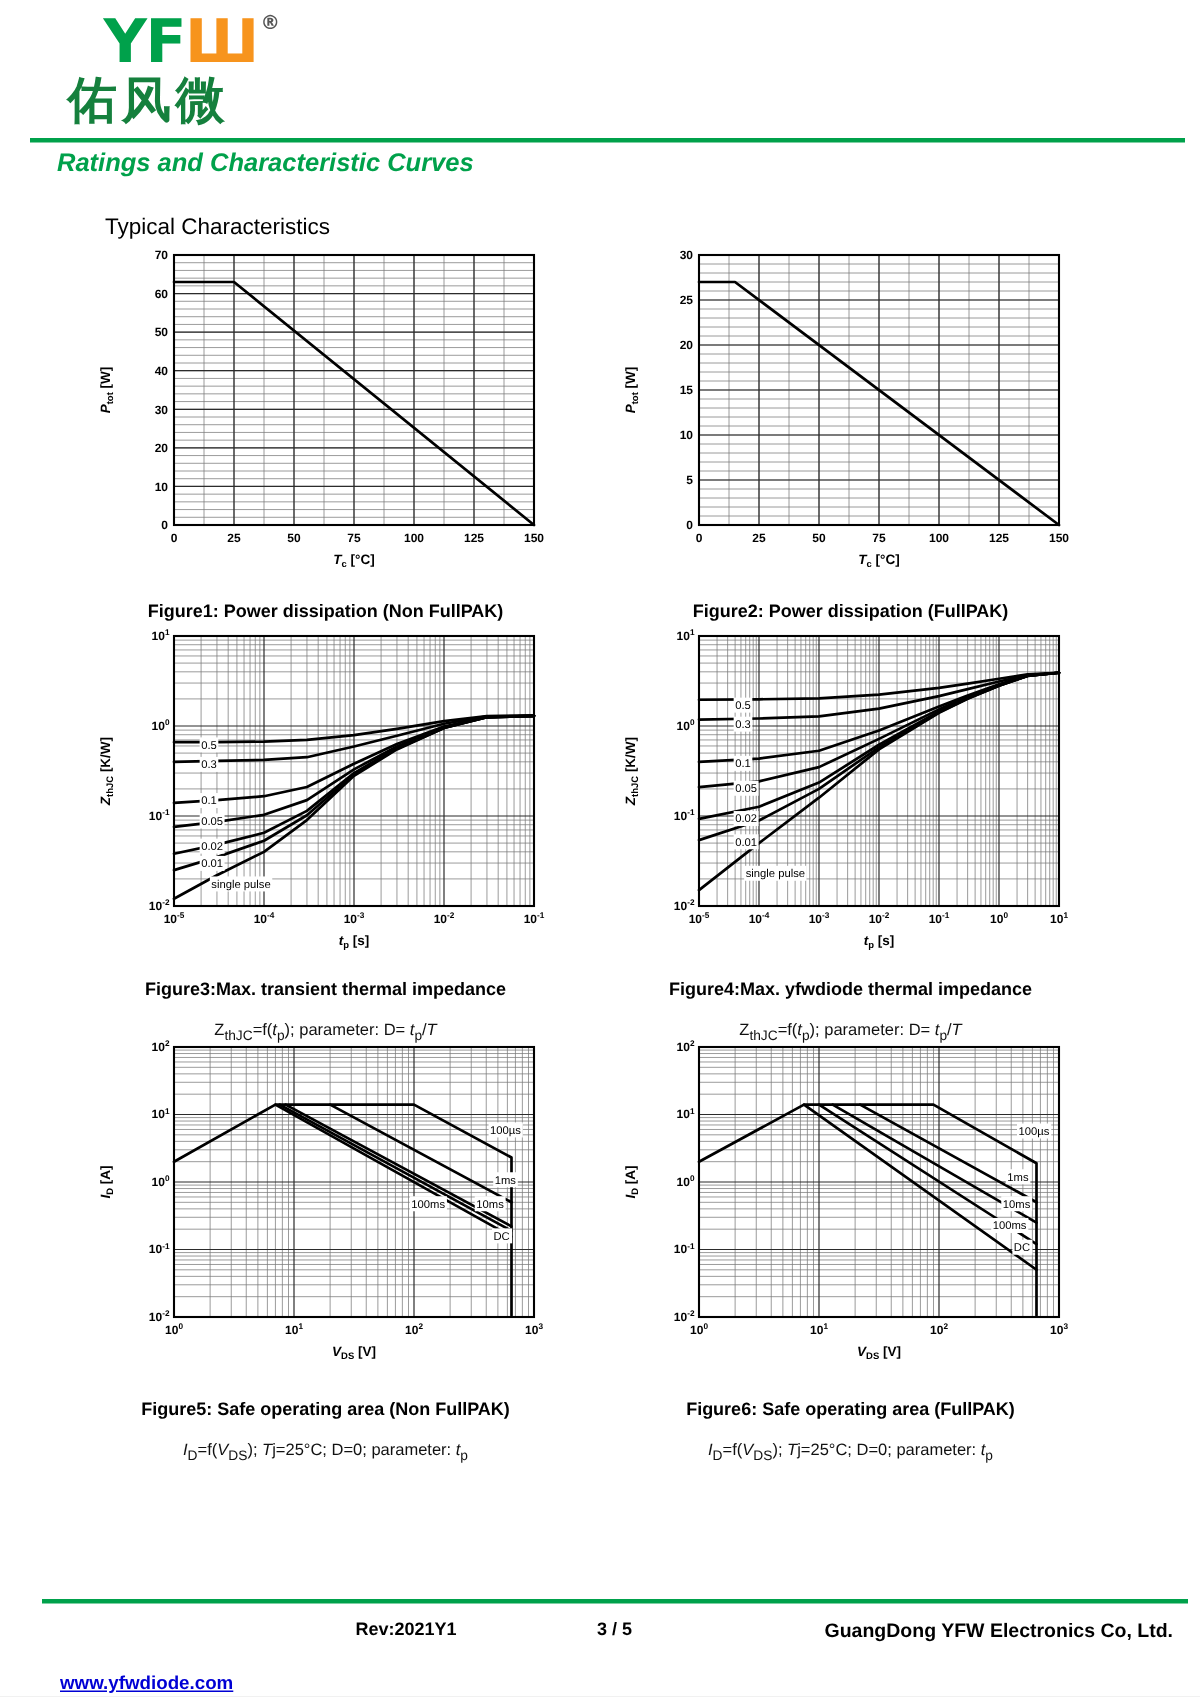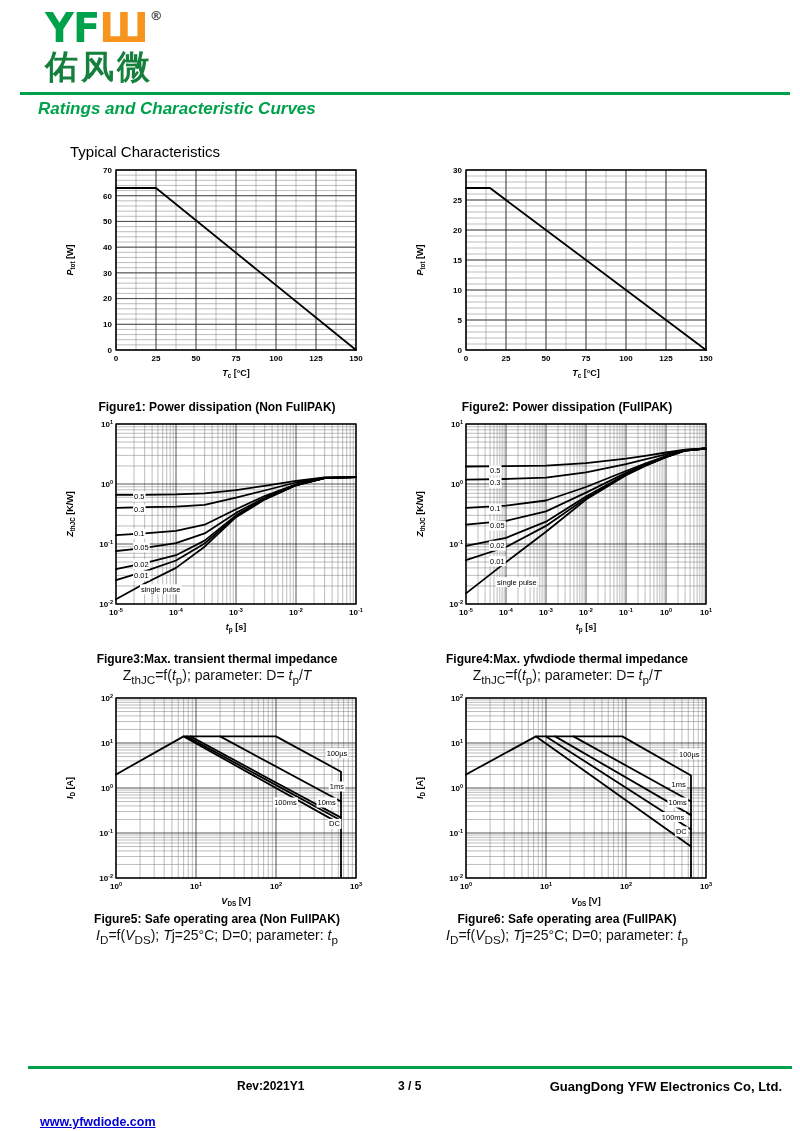--- a/index.html
+++ b/index.html
@@ -1,37 +1,37 @@
 <!DOCTYPE html>
 <html style="--green: #00A14B; --orange: #F7941D; --blue: #0000D4;"><head>
 <meta charset="utf-8">
 <style>
   html,body{margin:0;padding:0;background:#e8e8e8;}
   .page{position:relative;width:800px;height:1131px;background:#ffffff;
         font-family:"Liberation Sans",sans-serif;color:#111;overflow:hidden;margin:0 auto;}
   
   .logo{position:absolute;left:45px;top:8px;line-height:1;}
   .logo-latin{font-size:40px;font-weight:bold;letter-spacing:-1px;font-family:"DejaVu Sans",sans-serif;}
-  .logo-green{color:var(--green);}
+  .logo-green{color:var(--green);margin-left:24px;}
   .logo-orange{color:var(--orange);}
   .logo-reg{font-size:13px;font-weight:bold;color:#555;vertical-align:22px;margin-left:2px;}
   .logo-cjk{font-size:33px;font-weight:bold;color:#15803d;letter-spacing:3px;margin-top:2px;font-family:"DejaVu Sans",sans-serif;}
   .part-number{position:absolute;top:63px;right:37px;font-size:19px;font-weight:bold;color:#000;}
   .rule{position:absolute;background:var(--green);}
   .rule-header{left:20px;top:92px;width:770px;height:3px;}
   .section-title{position:absolute;left:38px;top:99px;font-size:17px;font-weight:bold;color:var(--green);font-style:italic;}
   .heading{position:absolute;left:70px;top:143px;font-size:15px;font-weight:normal;color:#000;}
   
   .fig{position:absolute;width:330px;text-align:center;}
   .fig svg{display:block;margin:0 auto;}
   .cap{font-size:12px;font-weight:bold;color:#000;}
-  .subcap{font-size:14px;color:#111;margin-top:1px;}
+  .subcap{font-size:11px;color:#111;margin-top:15px;}
   .r1 .cap{margin-top:16px;}
   .r2 .cap{margin-top:14px;}
-  .r3 .cap{}
+  .r3 .cap{margin-top:20px;}
   
   .rule-footer{left:28px;top:1066px;width:764px;height:2.5px;}
   .footer-item{position:absolute;top:1079px;font-size:12px;font-weight:bold;color:#000;}
   .website{left:40px;color:var(--blue);text-decoration:underline;font-size:12.5px;cursor:pointer;margin-top:36px;}
   .rev{left:237px;}
   .pageno{left:398px;}
   .company{right:18px;font-size:13px;}
   text{font-family:"Liberation Sans",sans-serif;}
 </style>
 </head>

